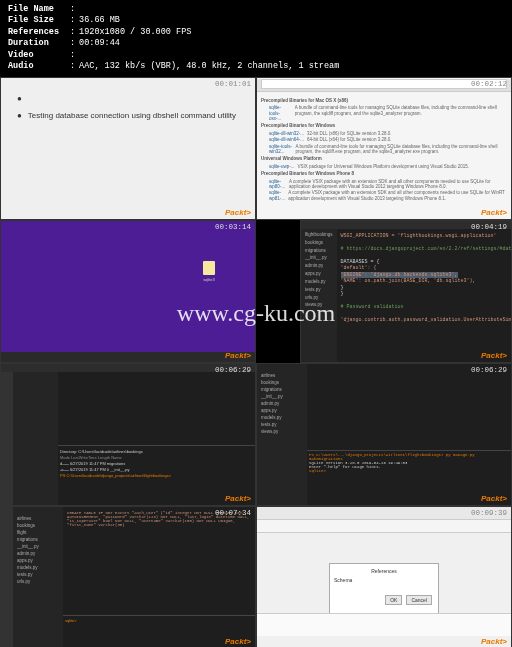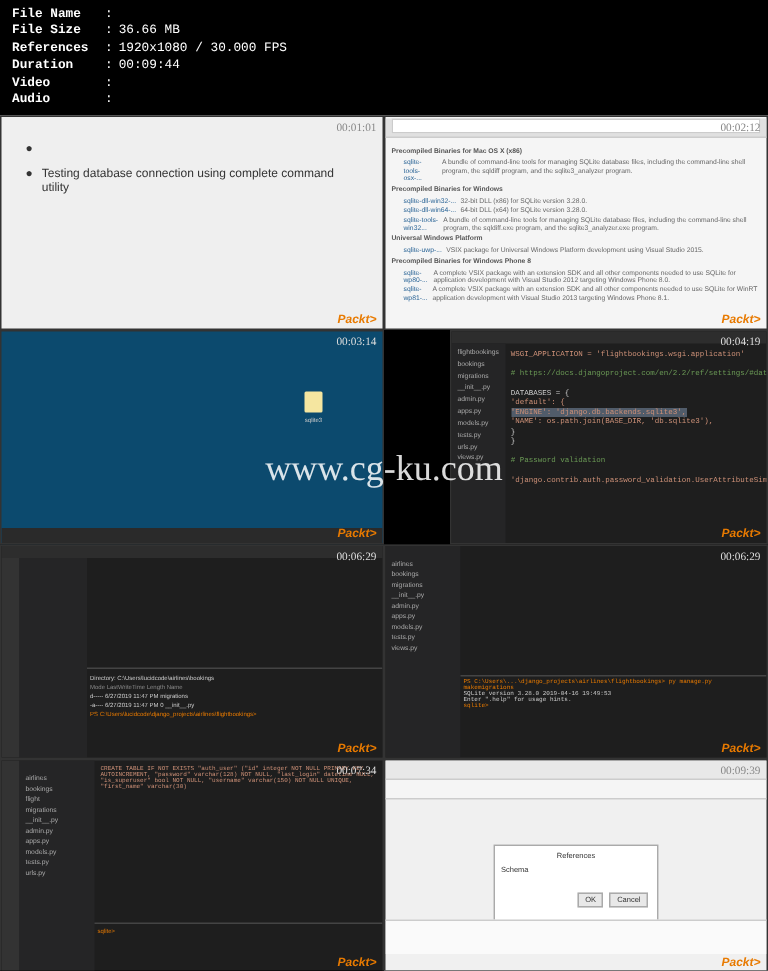--- a/index.html
+++ b/index.html
@@ -41,21 +41,21 @@
       border: 1px solid #333;
       overflow: hidden;
       box-sizing: border-box;
     }
     .timestamp {
       position: absolute;
       top: 2px;
       right: 4px;
       font-size: 7.5px;
       color: #ddd;
-      font-family: Liberation Serif, serif;
+      font-family: Liberation Mono, monospace;
       z-index: 5;
     }
     .packt-logo {
       position: absolute;
       bottom: 2px;
       right: 4px;
       font-size: 8px;
       color: #e87a00;
       font-weight: bold;
       font-style: italic;
@@ -115,21 +115,21 @@
     }
     .p2-link {
       color: #2a6496;
       margin-right: 3px;
     }
     .p2-desc {
       color: #666;
     }
     
     .p3 {
-      background: #0c4a6e;
+      background: #4c1d95;
     }
     .p3-taskbar {
       position: absolute;
       bottom: 0;
       left: 0;
       right: 0;
       height: 10px;
       background: #2a2a2a;
     }
     .p3-file {
@@ -394,34 +394,35 @@
     <span class="meta-colon">:</span>
     <span>00:09:44</span>
   </div>
   <div class="meta-row">
     <span class="meta-label">Video</span>
     <span class="meta-colon">:</span>
   </div>
   <div class="meta-row">
     <span class="meta-label">Audio</span>
     <span class="meta-colon">:</span>
+    <span>AAC, 132 kb/s (VBR), 48.0 kHz, 2 channels, 1 stream</span>
   </div>
 </div>
 
 <div class="panel-grid">
 
   <div class="panel p1">
     <div class="timestamp" style="color:#888">00:01:01</div>
     <div class="p1-content">
       <div class="p1-bullet">
           <span class="p1-dot">●</span>
         </div>
       <div class="p1-bullet">
           <span class="p1-dot">●</span>
-          <span>Testing database connection using complete command utility</span>
+          <span>Testing database connection using dbshell command utility</span>
         </div>
     </div>
     <div class="packt-logo">Packt&gt;</div>
   </div>
 
   <div class="panel p2">
     <div class="timestamp" style="color:#888">00:02:12</div>
     <div class="p2-browser">
         <div class="p2-addr"></div>
       </div>

